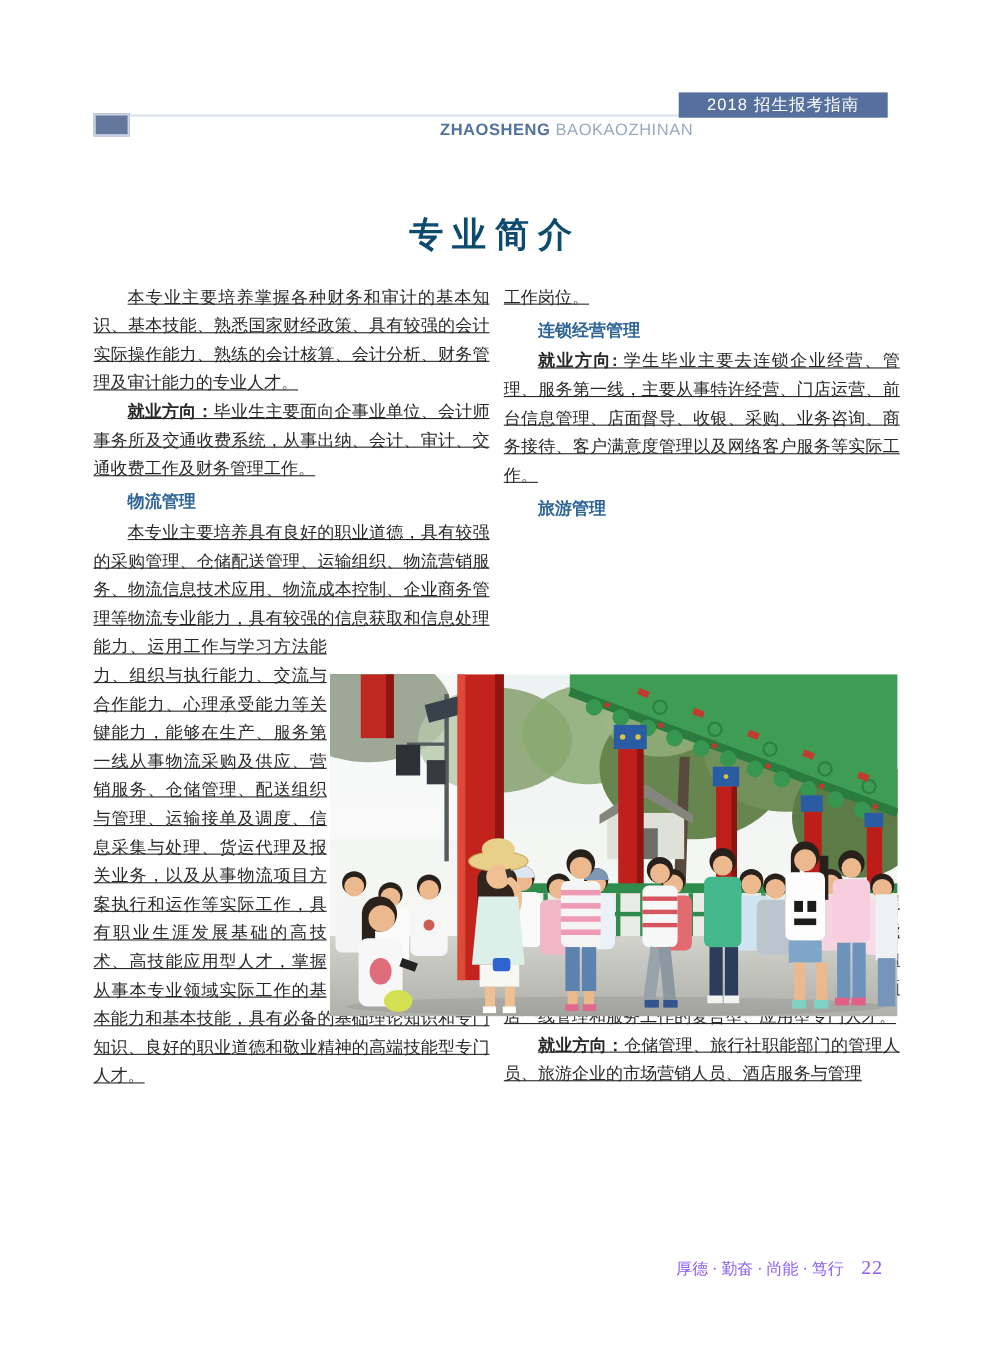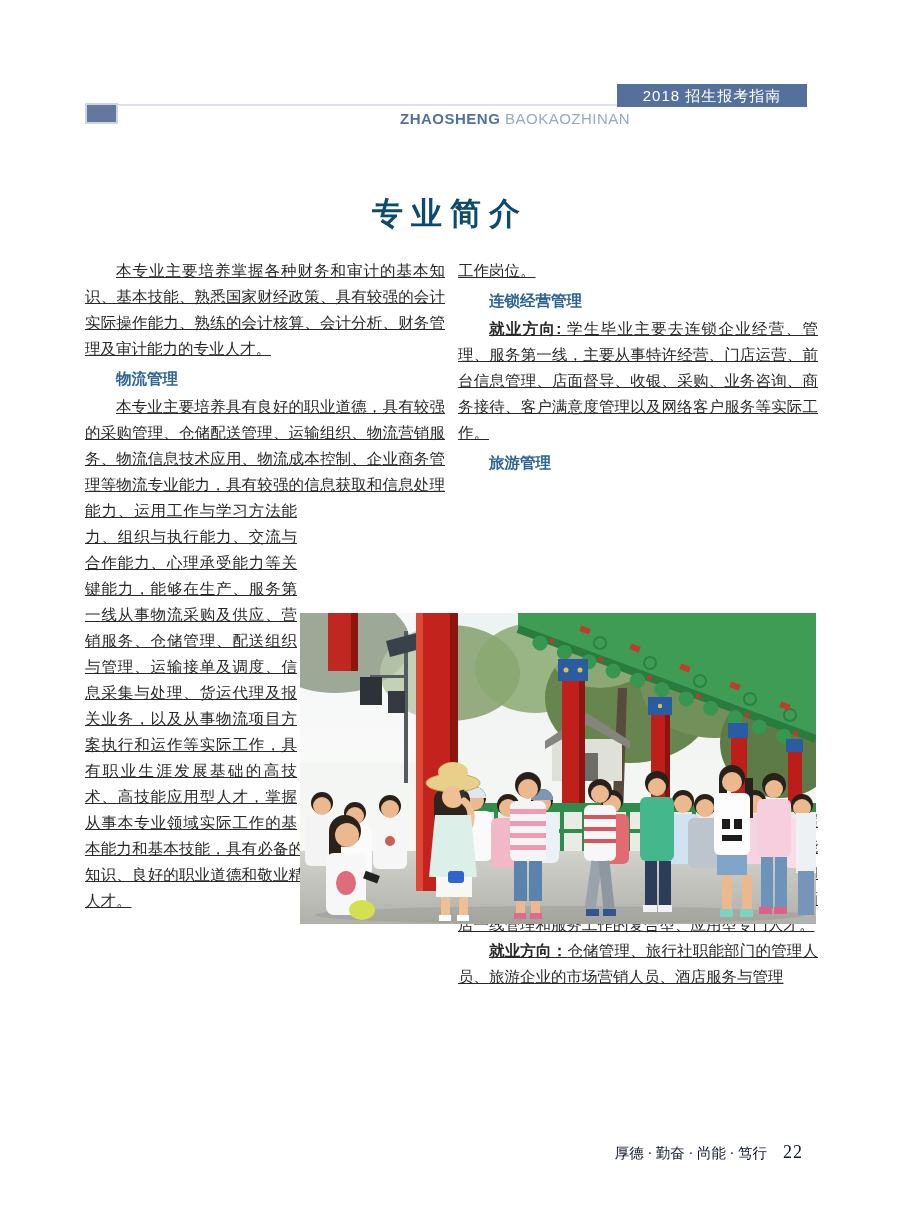--- a/index.html
+++ b/index.html
@@ -31,40 +31,41 @@
     margin:4px 0 2px;text-indent:2em;}
   .col h2.section:first-child{margin-top:0;}
   b.career{font-weight:bold;}
   .wrap-spacer{float:right;width:148px;height:320px;}
   .photo-gap{height:330px;}
   
   .photo{position:absolute;left:300px;top:613px;width:516px;height:311px;margin:0;padding:0;}
   .photo svg{display:block;width:516px;height:311px;}
   
   .footer{position:absolute;left:0;top:1142px;width:803px;text-align:right;
-    font-family:"Liberation Serif", serif;font-size:14.5px;color:#0f172a;}
+    font-family:"Liberation Serif", serif;font-size:14.5px;color:#8b5cf6;}
   .pagenum{font-size:18px;margin-left:16px;letter-spacing:1px;}
 </style>
 </head>
 <body>
 
 <div class="page">
 
   <div class="corner-square"></div>
   <div class="header-rule"></div>
   <div class="header-badge">2018 招生报考指南</div>
   <div class="header-sub">
     <span class="sub-bold">ZHAOSHENG</span>
     <span class="sub-light">BAOKAOZHINAN</span>
   </div>
 
   <div class="page-title">专业简介</div>
 
   <div class="col col-left">
     <p class="indent">本专业主要培养掌握各种财务和审计的基本知识、基本技能、熟悉国家财经政策、具有较强的会计实际操作能力、熟练的会计核算、会计分析、财务管理及审计能力的专业人才。</p>
+    <p class="indent"><b class="career">就业方向：</b><span>毕业生主要面向企事业单位、会计师事务所及交通收费系统，从事出纳、会计、审计、交通收费工作及财务管理工作。</span></p>
     <h2 class="section">物流管理</h2>
     <p class="indent"><span>本专业主要培养具有良好的职业道德，具有较强的采购管理、仓储配送管理、运输组织、物流营销服务、物流信息技术应用、物流成本控制、企业商务管理等物流专业能力，具有较强的信息获取和信息</span><span class="wrap-spacer"></span><span>处理能力、运用工作与学习方法能力、组织与执行能力、交流与合作能力、心理承受能力等关键能力，能够在生产、服务第一线从事物流采购及供应、营销服务、仓储管理、配送组织与管理、运输接单及调度、信息采集与处理、货运代理及报关业务，以及从事物流项目方案执行和运作等实际工作，具有职业生涯发展基础的高技术、高技能应用型人才，掌握从事本专业领域实际工作的基本能力和基本技能，具有必备的基础理论知识和专门知识、良好的职业道德和敬业精神的高端技能型专门人才。</span></p>
   </div>
 
   <div class="col col-right">
     <p class="noindent">工作岗位。</p>
     <h2 class="section">连锁经营管理</h2>
     <p class="indent"><b class="career">就业方向: </b><span>学生毕业主要去连锁企业经营、管理、服务第一线，主要从事特许经营、门店运营、前台信息管理、店面督导、收银、采购、业务咨询、商务接待、客户满意度管理以及网络客户服务等实际工作。</span></p>
     <h2 class="section">旅游管理</h2>
     <div class="photo-gap"></div>

